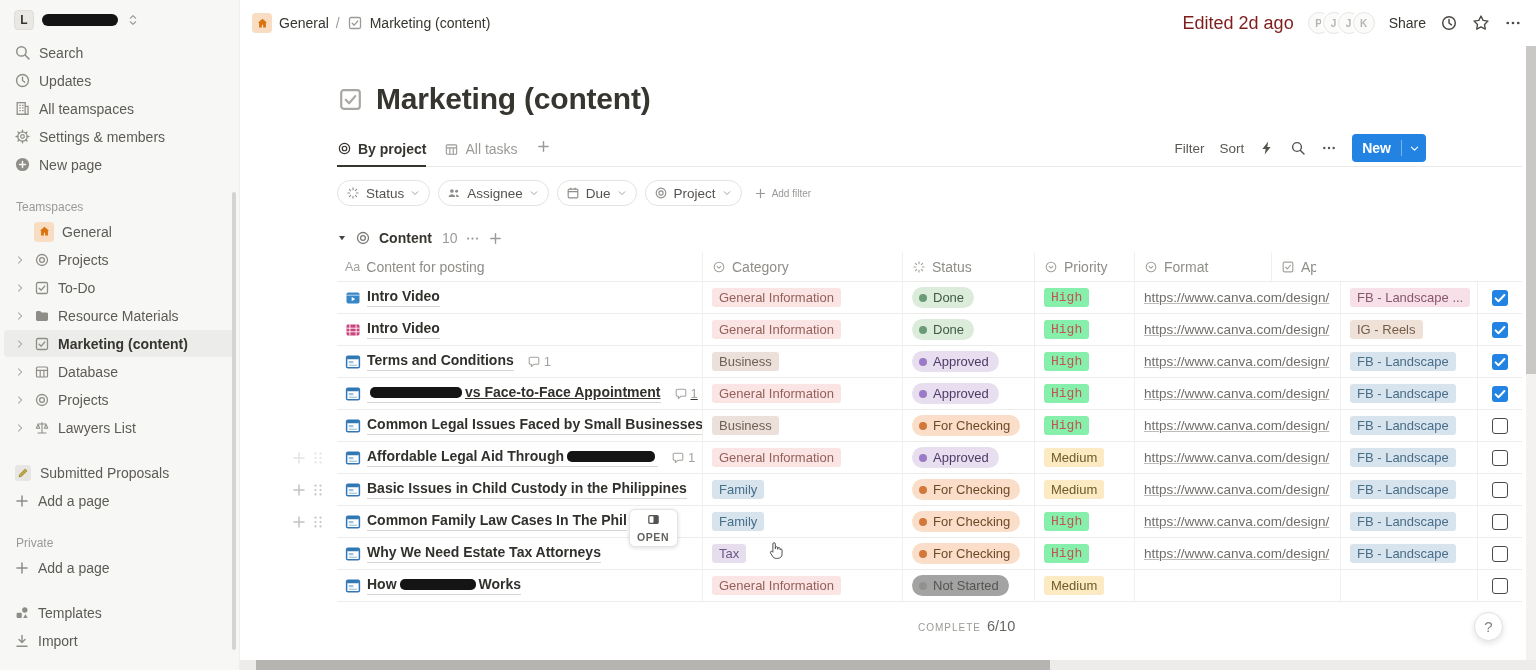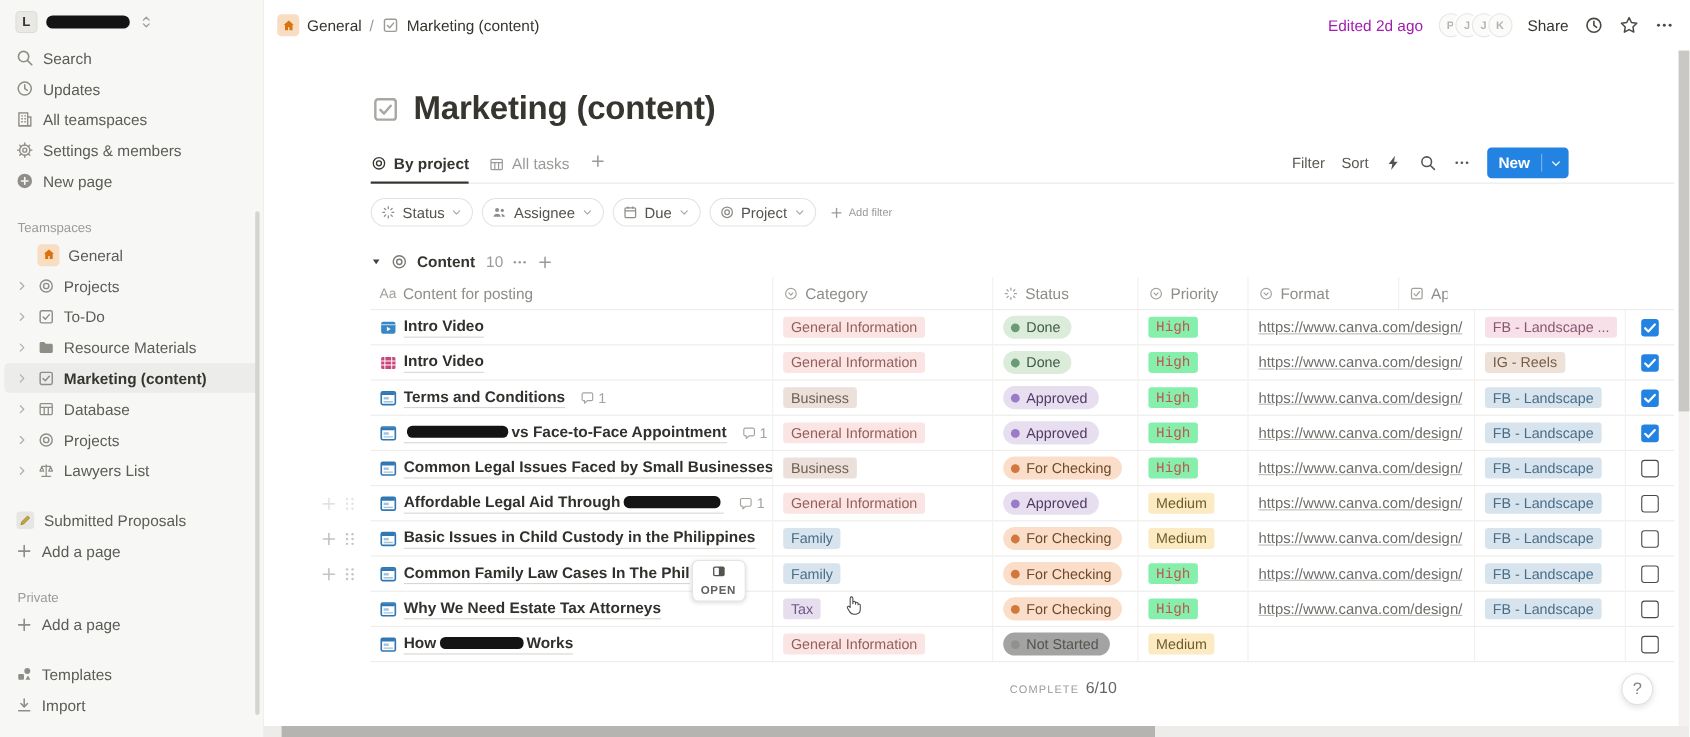--- a/index.html
+++ b/index.html
@@ -30,21 +30,21 @@
   .sb-scrollthumb{position:absolute;right:3px;top:192px;width:4px;height:458px;background:#d6d4d0;border-radius:2px;}
 
   
   .main{position:relative;flex:1;height:670px;background:#fff;overflow:hidden;}
   .topbar{height:46px;display:flex;align-items:center;justify-content:space-between;padding:0 14px 0 12px;}
   .crumbs{display:flex;align-items:center;gap:7px;font-size:14px;color:#37352f;}
   .crumb{display:flex;align-items:center;gap:7px;cursor:default;}
   .crumb-sep{color:#9b9a97;}
   .crumb .cbx{width:16px;height:16px;color:#9b9a97;}
   .top-right{display:flex;align-items:center;gap:14px;}
-  .edited{color:#a21caf;font-size:14px;}
+  .edited{color:#7f1d1d;font-size:18px;}
   .avatars{display:flex;align-items:center;}
   .avatar{width:22px;height:22px;border-radius:50%;background:#fbfbfa;border:1px solid #e8e6e3;box-shadow:0 0 0 2px #fff;display:flex;align-items:center;justify-content:center;font-size:10px;font-weight:600;color:#b6b4af;margin-left:-7px;}
   .avatar:first-child{margin-left:0;}
   .share{font-size:14px;color:#37352f;cursor:default;}
   .tb-ic{width:18px;height:18px;color:#4a4844;}
 
   .content{padding-left:97px;}
   .title-row{display:flex;align-items:center;gap:12px;margin-top:36px;}
   .title-row .t-ic{width:27px;height:27px;color:#a9a7a1;}
   .title-row h1{font-size:30px;font-weight:700;letter-spacing:-0.2px;color:#37352f;}
@@ -757,21 +757,21 @@
               </div>
               <div class="td" style="width: 44px;">
                 <span class="cb on">
                   <svg viewBox="0 0 16 16">
                     <path d="M3.6 8.4l2.9 2.9 5.9-6.3" fill="none" stroke="#fff" stroke-width="2" stroke-linecap="round" stroke-linejoin="round"></path>
                   </svg>
                 </span>
               </div>
             </div>
             <div class="trow">
-              <div class="td td-name" style="width: 366px;">
+              <div class="td td-name" style="width: 366px; text-decoration: underline;">
                 <span class="ic row-ico">
                   <svg viewBox="0 0 16 16">
                     <rect x="1.6" y="2.2" width="12.8" height="11.6" rx="1.4" fill="#fff" stroke="#3077b4" stroke-width="1.5"></rect>
                     <path d="M2.2 5.2h11.6V3.4c0-.5-.4-.8-.8-.8H3c-.4 0-.8.3-.8.8z" fill="#3077b4"></path>
                     <rect x="3.8" y="7" width="4.6" height="2.2" fill="#9fc3de"></rect>
                     <path d="M3.8 11.2h8.4" stroke="#9fc3de" stroke-width="1.2"></path>
                   </svg>
                 </span>
                 <span class="name-link">
                   <span class="redact name-redact" style="width: 92px;"></span>

